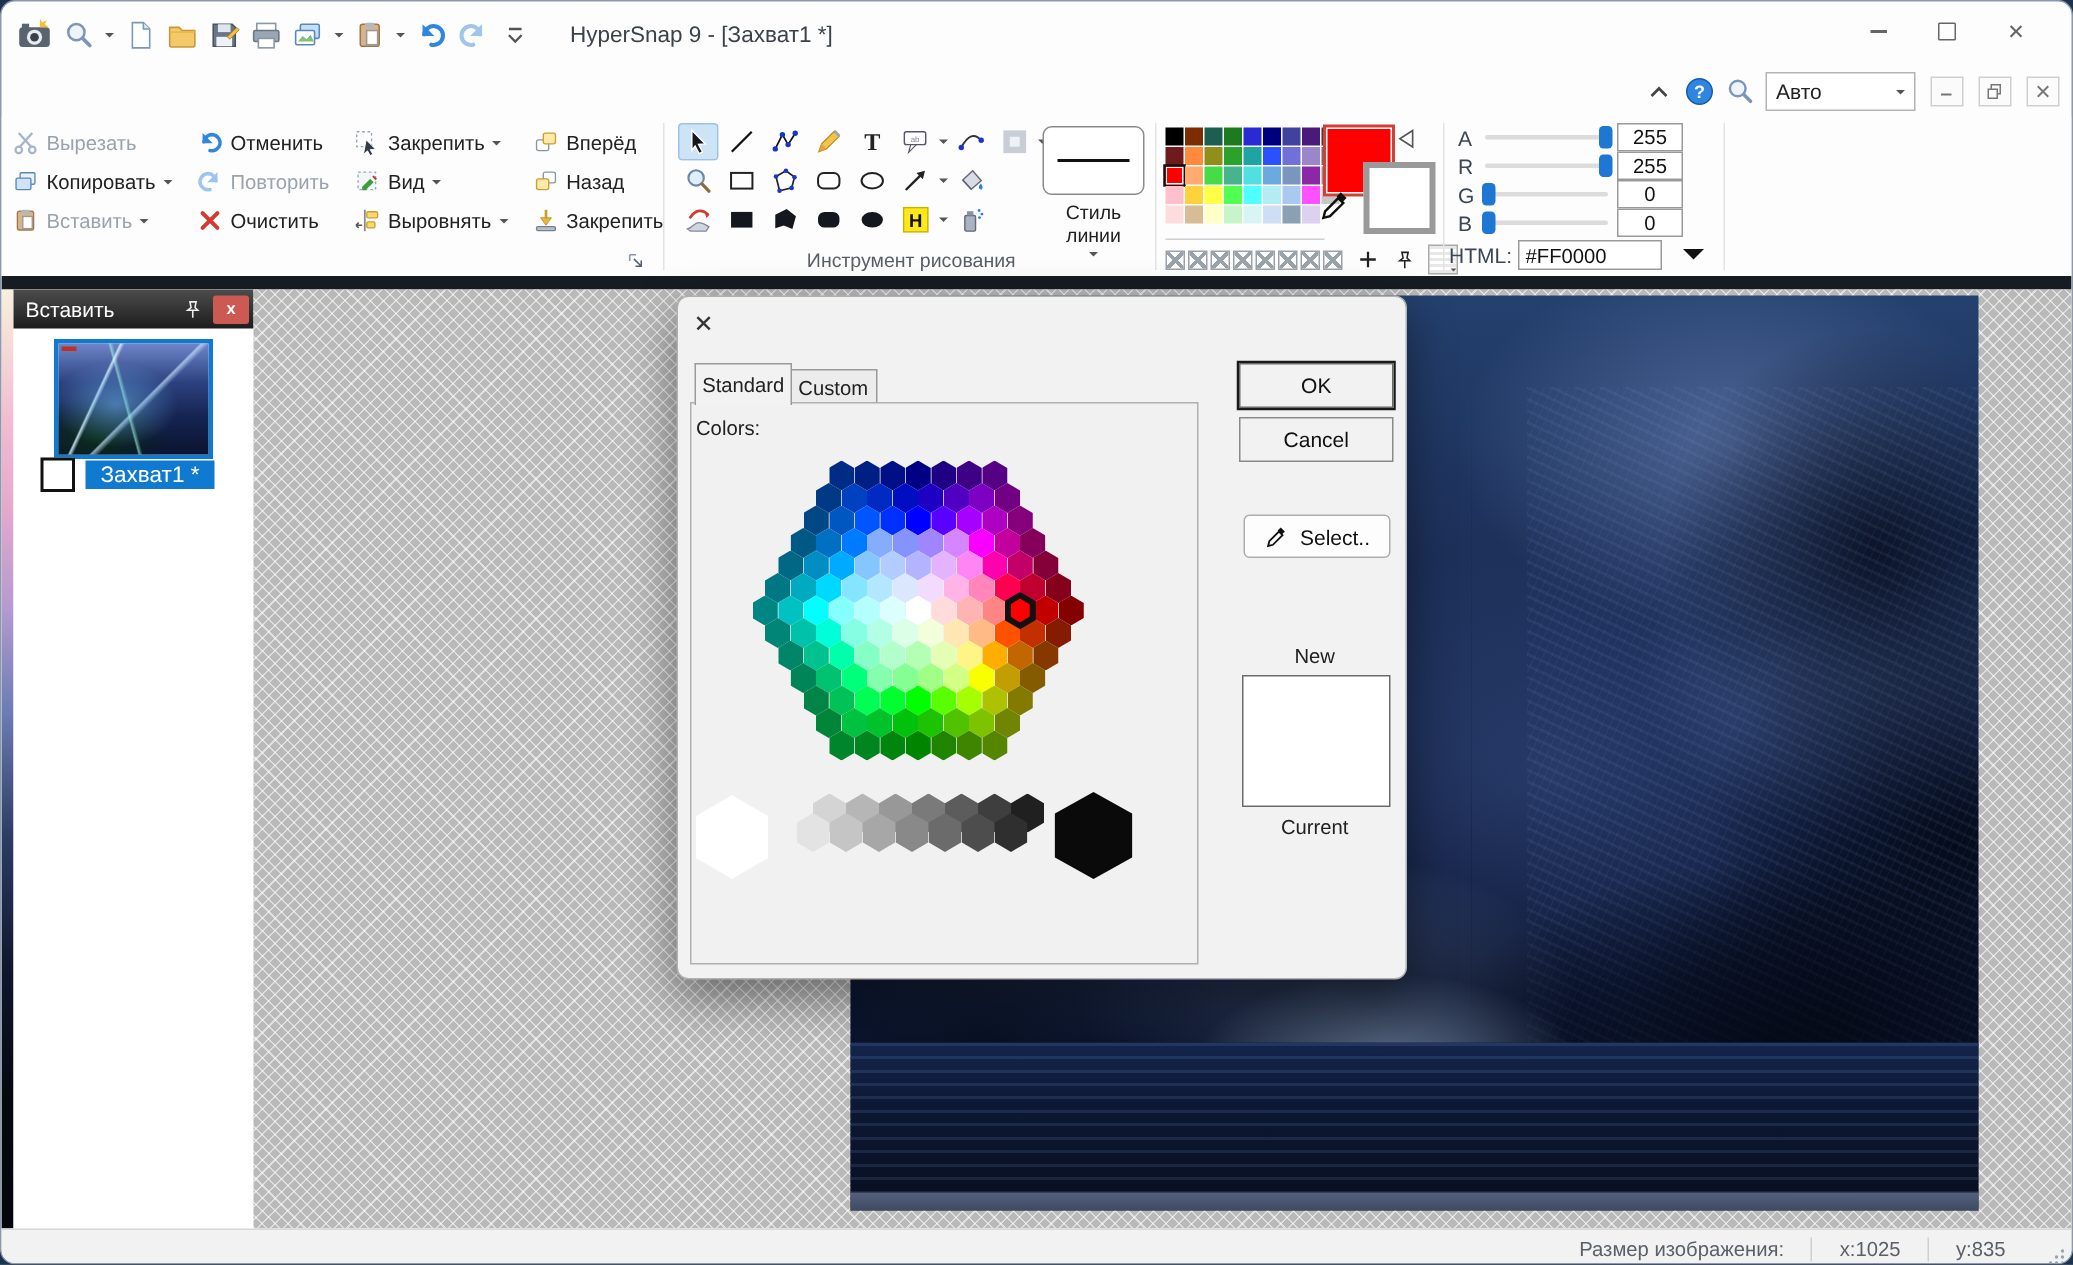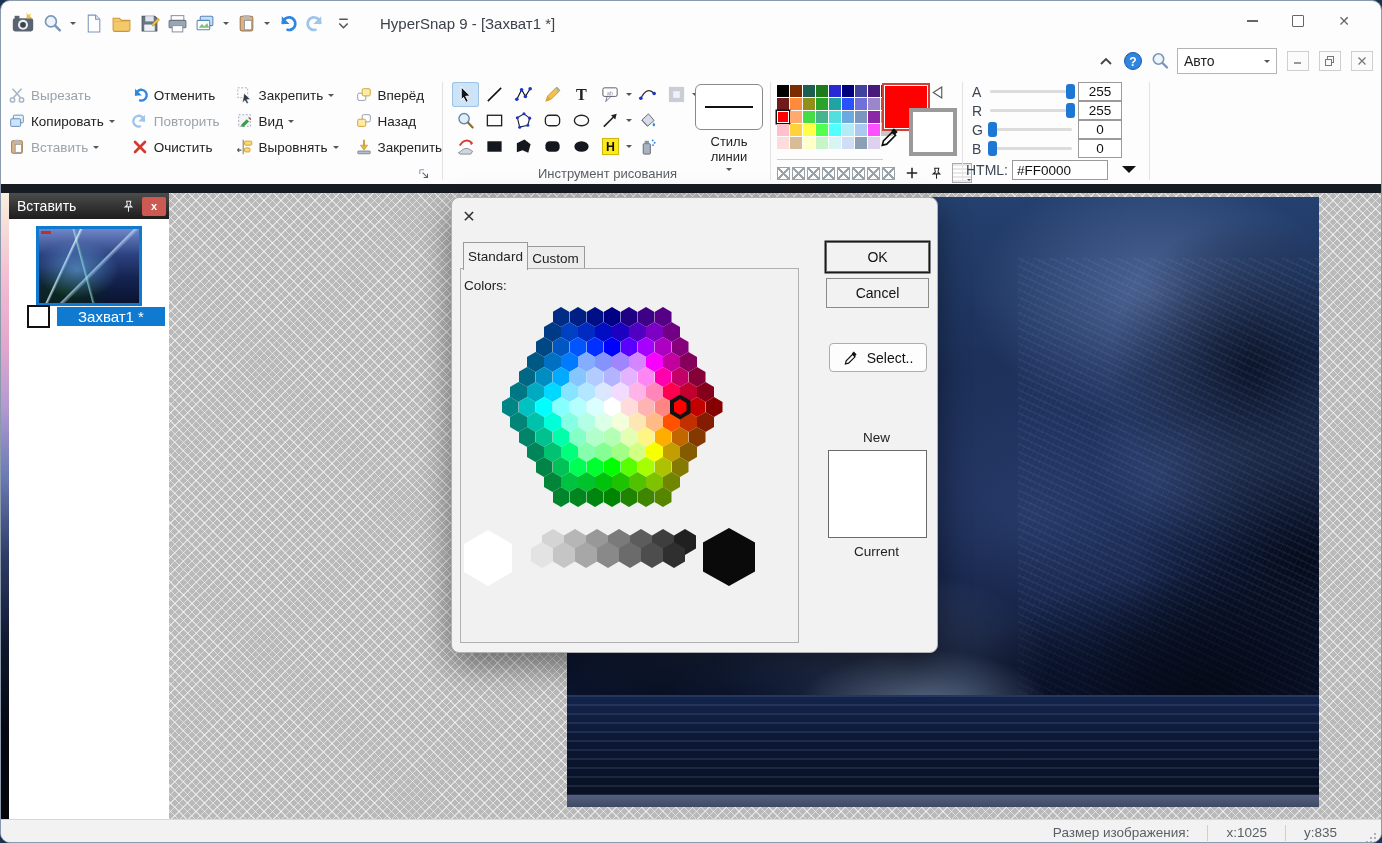--- a/index.html
+++ b/index.html
@@ -98,21 +98,21 @@
   .mini-art{width:100%;height:100%;background:
      radial-gradient(60% 55% at 38% 55%,rgba(120,200,255,.50),transparent 70%),
      linear-gradient(115deg,transparent 30%,rgba(220,245,255,.85) 31%,transparent 33%),
      linear-gradient(75deg,transparent 44%,rgba(170,255,220,.6) 45%,transparent 47%),
      linear-gradient(135deg,transparent 54%,rgba(200,230,255,.7) 55%,transparent 58%),
      radial-gradient(80% 60% at 25% 85%,#0a2a18 0%,transparent 60%),
      linear-gradient(180deg,#6e86c8 0%,#2c4280 35%,#152452 65%,#0a1330 100%);position:relative;}
   .mini-art .mark{position:absolute;left:2px;top:2px;width:10px;height:3px;background:#c03028;}
   #thumb-row{position:absolute;left:18px;top:112px;display:flex;align-items:center;gap:7px;}
   #thumb-check{width:19px;height:19px;background:#fff;border:2.5px solid #111;}
-  #thumb-label{background:#1079d0;color:#fff;font-size:15px;padding:1px 21px;}
+  #thumb-label{background:#1079d0;color:#fff;font-size:15px;padding:1px 10px;}
   #workspace{position:absolute;left:168px;top:0;right:0;height:100%;background-color:#b9b9b9;background-image:
      repeating-linear-gradient(45deg,rgba(255,255,255,.55) 0 1px,transparent 1px 6px),
      repeating-linear-gradient(135deg,rgba(255,255,255,.55) 0 1px,transparent 1px 6px);}
   
   #shot{position:absolute;left:398px;top:4px;width:752px;height:610px;overflow:hidden;background:
      radial-gradient(150px 130px at 0% 0%,rgba(246,228,246,.95),rgba(198,206,242,.8) 40%,rgba(130,150,210,.3) 65%,transparent 72%),
      radial-gradient(260px 180px at 78% 16%,rgba(150,172,226,.38),transparent 70%),
      radial-gradient(220px 150px at 90% 42%,rgba(128,158,218,.32),transparent 70%),
      radial-gradient(320px 220px at 62% 52%,rgba(92,122,192,.26),transparent 70%),
      radial-gradient(240px 130px at 42% 76%,rgba(172,202,255,.38),transparent 70%),

